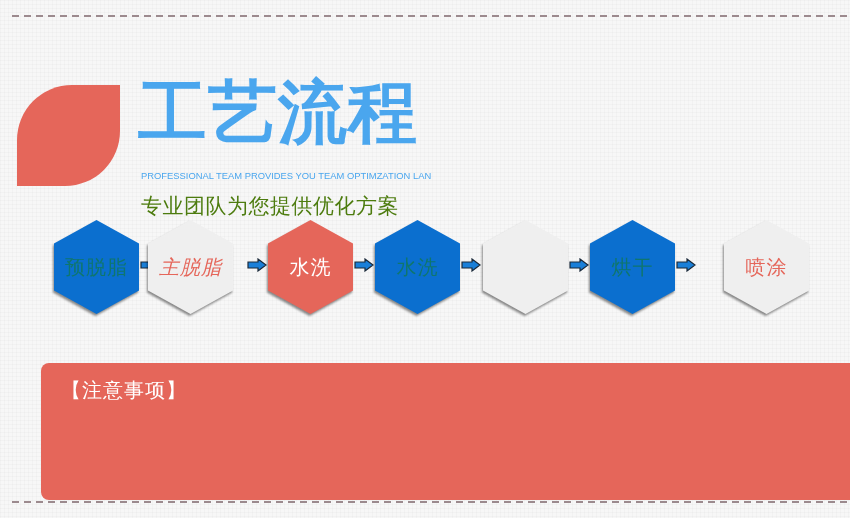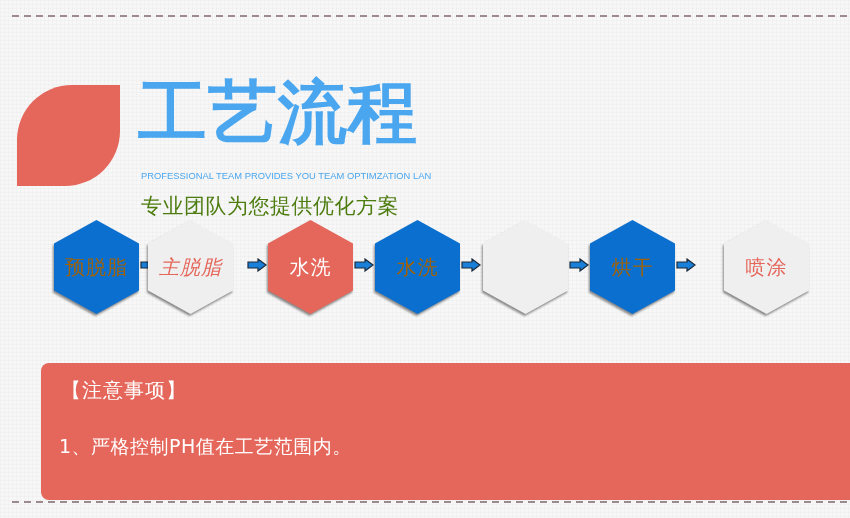--- a/index.html
+++ b/index.html
@@ -46,21 +46,21 @@
   }
   .hex .shape {
     position:absolute; inset:0;
     clip-path:polygon(50% 0, 100% 25%, 100% 75%, 50% 100%, 0 75%, 0 25%);
   }
   .hex .label {
     position:relative; font-size:20px; text-align:center; line-height:26px;
     letter-spacing:1px;
   }
   .hex.blue .shape { background:#0b6fcf; }
-  .hex.blue .label { color:#a16207; }
+  .hex.blue .label { color:#0f766e; }
   .hex.red .shape { background:#e5665a; }
   .hex.red .label { color:#ffffff; }
   .hex.light .shape { background:#efefef; }
   .hex.light .label { color:#e5665a; }
   .arrow {
     position:absolute; top:258px; width:20px; height:14px;
   }
   .notice {
     position:absolute; left:41px; top:363px; width:840px; height:137px;
     background:#e5665a; border-radius:8px;padding-left:32px;
@@ -133,16 +133,15 @@
     </svg>
 
   <div class="hex light" style="left:724px;">
     <div class="shape"></div>
     <div class="label">喷涂</div>
   </div>
 </div>
 
 <div class="notice">
   <div class="notice-title">【注意事项】</div>
-  <div class="notice-line" style="top:70px;">1、严格控制PH值在工艺范围内。</div>
 </div>
 
 <div class="dash-line" style="top:501px;"></div>
 
 </body></html>

